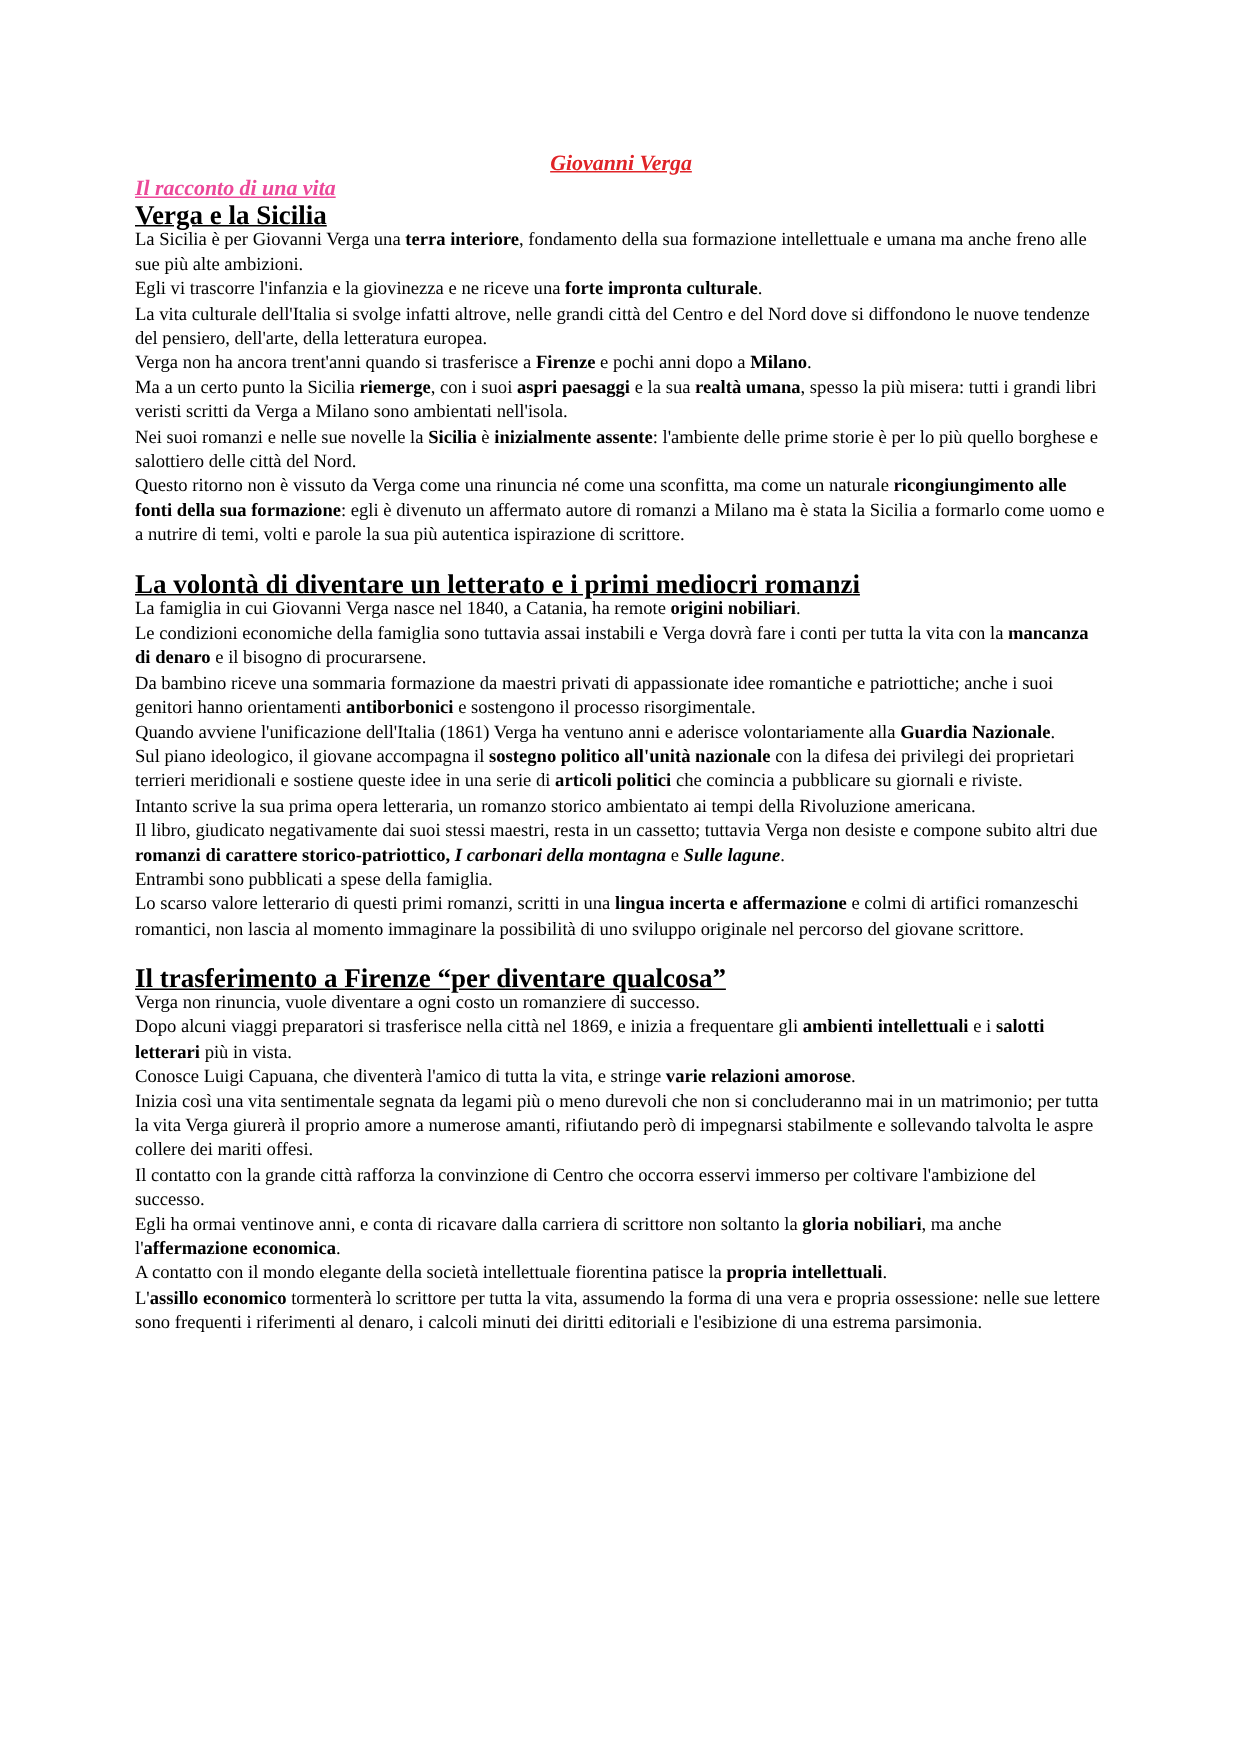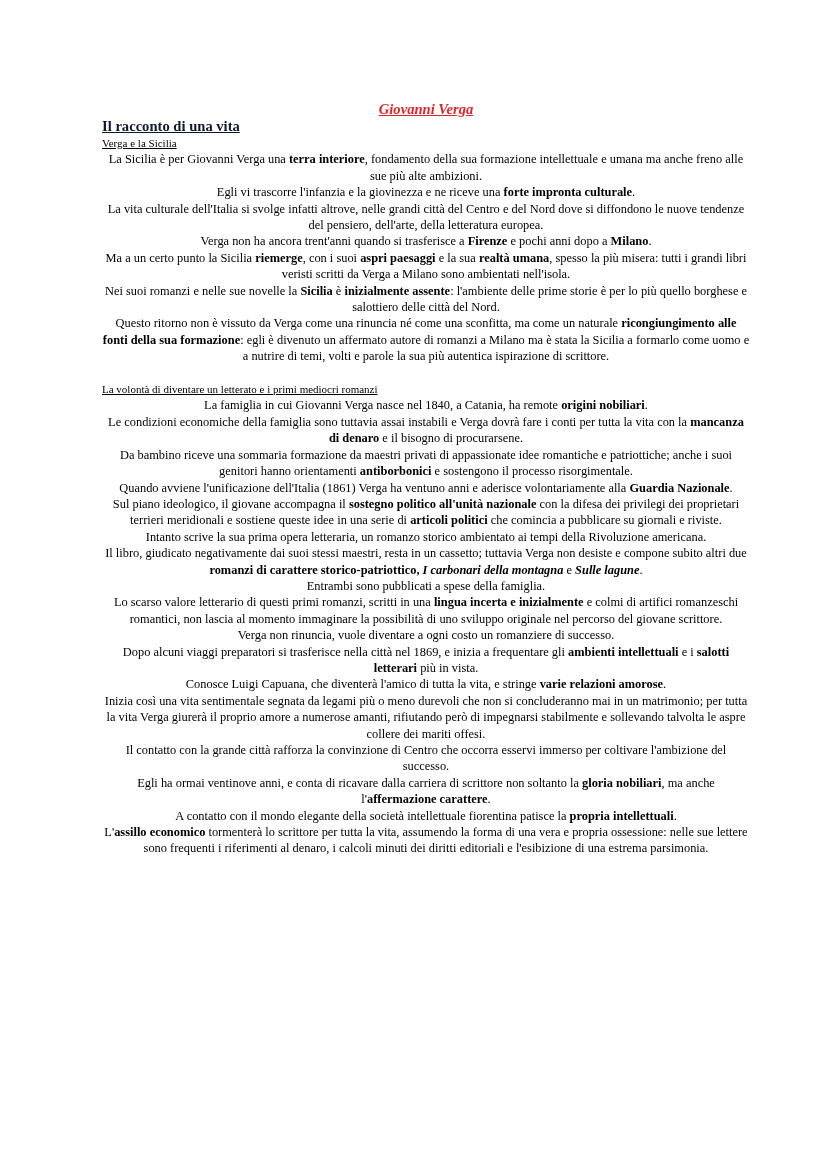--- a/index.html
+++ b/index.html
@@ -12,21 +12,21 @@
     position: relative;
     width: 828px;
     height: 1169px;
     background: #ffffff;
     overflow: hidden;
     font-family: "Liberation Serif", "DejaVu Serif", serif;
     color: #000000;
   }
   .content {
     position: absolute;
-    left: 102px;
+    left: 90px;
     top: 100px;
     width: 648px;
     font-size: 12.4px;
     line-height: 16.4px;
     text-align: left;
   }
   .doc-title {
     margin: 0;
     text-align: center;
     font-size: 14.6px;
@@ -34,36 +34,36 @@
     font-weight: bold;
     font-style: italic;
     text-decoration: underline;
     color: #e02428;
   }
   .doc-subtitle {
     margin: 0;
     font-size: 14.6px;
     line-height: 17px;
     font-weight: bold;
+    font-style: italic;
     text-decoration: underline;
-    color: #0f172a;
+    color: #ec4899;
   }
   .section-heading {
     margin: 0;
-    font-size: 11px;
+    font-size: 18px;
     line-height: 16.4px;
-    font-weight: normal;
+    font-weight: bold;
     text-decoration: underline;
   }
   .section + .section > .section-heading {
     margin-top: 16.4px;
   }
   p {
     margin: 0;
-    text-align: center;
   }
   .b  { font-weight: bold; }
   .i  { font-style: italic; margin-top: 40px; }
 </style>
 </head>
 <body>
 
 <div class="page">
   <div class="content">
     <h1 class="doc-title">Giovanni Verga</h1>
@@ -82,27 +82,28 @@
         <section class="section">
           <h3 class="section-heading">La volontà di diventare un letterato e i primi mediocri romanzi</h3>
           <p>La famiglia in cui Giovanni Verga nasce nel 1840, a Catania, ha remote <span class="b">origini nobiliari</span>.</p>
           <p>Le condizioni economiche della famiglia sono tuttavia assai instabili e Verga dovrà fare i conti per tutta la vita con la <span class="b">mancanza di denaro</span> e il bisogno di procurarsene.</p>
           <p>Da bambino riceve una sommaria formazione da maestri privati di appassionate idee romantiche e patriottiche; anche i suoi genitori hanno orientamenti <span class="b">antiborbonici</span> e sostengono il processo risorgimentale.</p>
           <p>Quando avviene l'unificazione dell'Italia (1861) Verga ha ventuno anni e aderisce volontariamente alla <span class="b">Guardia Nazionale</span>.</p>
           <p>Sul piano ideologico, il giovane accompagna il <span class="b">sostegno politico all'unità nazionale</span> con la difesa dei privilegi dei proprietari terrieri meridionali e sostiene queste idee in una serie di <span class="b">articoli politici</span> che comincia a pubblicare su giornali e riviste.</p>
           <p>Intanto scrive la sua prima opera letteraria, un romanzo storico ambientato ai tempi della Rivoluzione americana.</p>
           <p>Il libro, giudicato negativamente dai suoi stessi maestri, resta in un cassetto; tuttavia Verga non desiste e compone subito altri due <span class="b">romanzi di carattere storico-patriottico, </span><span class="b i">I carbonari della montagna</span> e <span class="b i">Sulle lagune</span>.</p>
           <p>Entrambi sono pubblicati a spese della famiglia.</p>
-          <p>Lo scarso valore letterario di questi primi romanzi, scritti in una <span class="b">lingua incerta e inizialmente</span> e colmi di artifici romanzeschi romantici, non lascia al momento immaginare la possibilità di uno sviluppo originale nel percorso del giovane scrittore.</p>
+          <p>Lo scarso valore letterario di questi primi romanzi, scritti in una <span class="b">lingua incerta e affermazione</span> e colmi di artifici romanzeschi romantici, non lascia al momento immaginare la possibilità di uno sviluppo originale nel percorso del giovane scrittore.</p>
         </section>
         <section class="section">
+          <h3 class="section-heading">Il trasferimento a Firenze “per diventare qualcosa”</h3>
           <p>Verga non rinuncia, vuole diventare a ogni costo un romanziere di successo.</p>
           <p>Dopo alcuni viaggi preparatori si trasferisce nella città nel 1869, e inizia a frequentare gli <span class="b">ambienti intellettuali</span> e i <span class="b">salotti letterari</span> più in vista.</p>
           <p>Conosce Luigi Capuana, che diventerà l'amico di tutta la vita, e stringe <span class="b">varie relazioni amorose</span>.</p>
           <p>Inizia così una vita sentimentale segnata da legami più o meno durevoli che non si concluderanno mai in un matrimonio; per tutta la vita Verga giurerà il proprio amore a numerose amanti, rifiutando però di impegnarsi stabilmente e sollevando talvolta le aspre collere dei mariti offesi.</p>
           <p>Il contatto con la grande città rafforza la convinzione di Centro che occorra esservi immerso per coltivare l'ambizione del successo.</p>
-          <p>Egli ha ormai ventinove anni, e conta di ricavare dalla carriera di scrittore non soltanto la <span class="b">gloria nobiliari</span>, ma anche l'<span class="b">affermazione carattere</span>.</p>
+          <p>Egli ha ormai ventinove anni, e conta di ricavare dalla carriera di scrittore non soltanto la <span class="b">gloria nobiliari</span>, ma anche l'<span class="b">affermazione economica</span>.</p>
           <p>A contatto con il mondo elegante della società intellettuale fiorentina patisce la <span class="b">propria intellettuali</span>.</p>
           <p>L'<span class="b">assillo economico</span> tormenterà lo scrittore per tutta la vita, assumendo la forma di una vera e propria ossessione: nelle sue lettere sono frequenti i riferimenti al denaro, i calcoli minuti dei diritti editoriali e l'esibizione di una estrema parsimonia.</p>
         </section>
       </div>
   </div>
 </div>
 
 </body></html>

